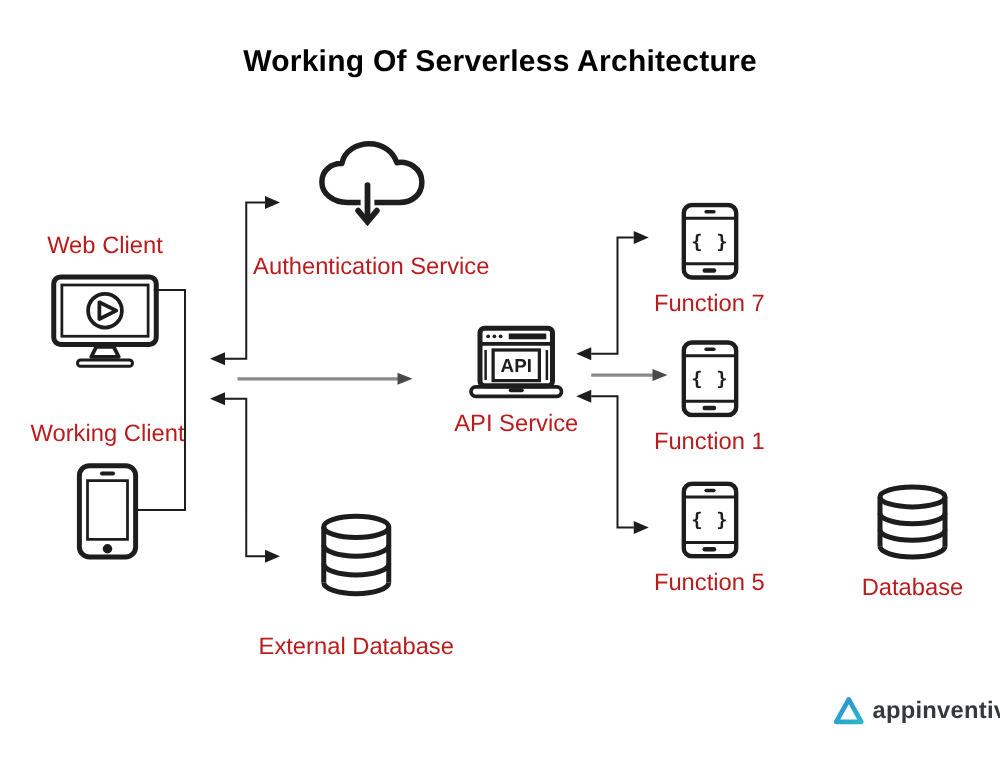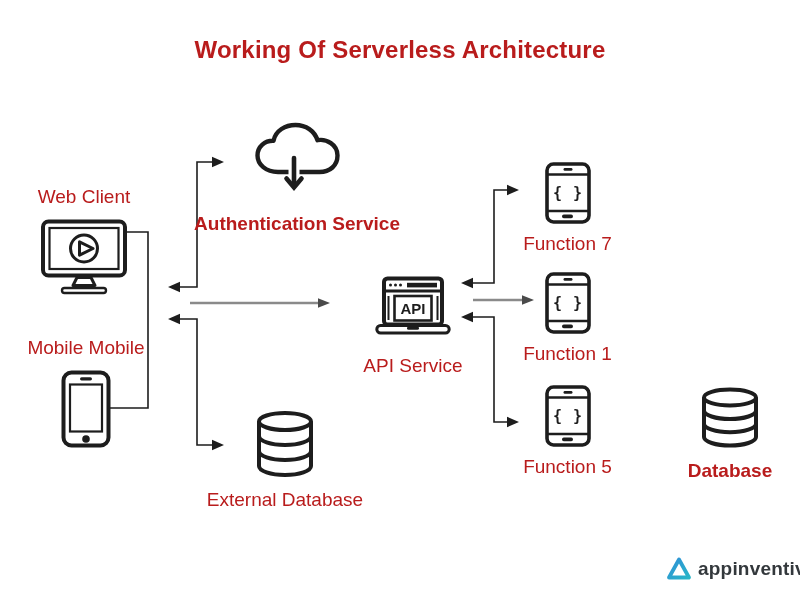--- a/index.html
+++ b/index.html
@@ -2,21 +2,21 @@
 <html><head>
 <meta charset="utf-8">
 <style>
   html,body{margin:0;padding:0;background:#ffffff;}
   .stage{
     position:relative;width:800px;height:606px;background:#ffffff;overflow:hidden;
     font-family:"Liberation Sans",sans-serif;color:#111111;
   }
   .title{
     position:absolute;left:0;top:36px;width:800px;text-align:center;
-    font-size:24px;font-weight:700;letter-spacing:.2px;color:#b91c1c;
+    font-size:24px;font-weight:700;letter-spacing:.2px;color:#000000;
   }
   .overlay{position:absolute;left:0;top:0;width:800px;height:606px;}
   .node{position:absolute;display:flex;flex-direction:column;align-items:center;}
   .node .label{
     font-size:19px;color:#b91c1c;white-space:nowrap;line-height:1.2;text-align:center;
   }
   .label-above{margin-bottom:10px;}
   .label-below{margin-top:9px;}
   .icon-stroke{stroke:#1d1d1d;fill:none;}
   .icon-fill{fill:#1d1d1d;stroke:none;}
@@ -79,56 +79,56 @@
       <rect class="icon-stroke" x="3" y="2.5" width="82" height="54" rx="5.5" stroke-width="4"></rect>
       <rect class="icon-stroke" x="9.5" y="9" width="69" height="41" stroke-width="2.2"></rect>
       <circle class="icon-stroke" cx="44" cy="29.5" r="13.5" stroke-width="3"></circle>
       <polygon class="icon-stroke" points="39.5,22.8 53,29.5 39.5,36.2" stroke-width="3" stroke-linejoin="round"></polygon>
       <path class="icon-stroke" d="M37,58.5 H51 L55,66.5 H33 Z" stroke-width="3" stroke-linejoin="round"></path>
       <rect class="icon-stroke" x="22" y="69" width="44" height="5" rx="2.5" stroke-width="2.4"></rect>
     </svg>
   </div>
 
   <div class="node" style="left:20px;top:337px;width:132px;">
-    <div class="label label-above">Mobile Mobile</div>
+    <div class="label label-above">Working Client</div>
     <svg width="50" height="78" viewBox="0 0 50 78">
       <rect class="icon-stroke" x="2.5" y="2.5" width="45" height="73" rx="8" stroke-width="4"></rect>
       <rect class="icon-stroke" x="9" y="14.5" width="32" height="47" stroke-width="2.2"></rect>
       <rect class="icon-fill" x="19" y="7.2" width="12" height="3.2" rx="1.6"></rect>
       <circle class="icon-fill" cx="25" cy="69" r="3.8"></circle>
     </svg>
   </div>
 
-  <div class="node" style="left:217px;top:122px;width:160px;font-weight:bold;">
+  <div class="node" style="left:217px;top:112px;width:160px;">
     <svg width="100" height="82" viewBox="0 0 100 82">
       <path class="icon-stroke" d="M31,50 C19,50 10.5,42.5 10.5,33.5 C10.5,24.5 18,18.5 26.5,18.8 C28.5,8.5 38.5,3 48.5,3 C59,3 67.5,9 70.5,18.2 C79.5,16.5 90.5,22.5 90.5,33.5 C90.5,43.5 83,50 72.5,50 Z" stroke-width="4.4" stroke-linejoin="round"></path>
       <line x1="47" y1="43" x2="47" y2="56" stroke="#ffffff" stroke-width="11"></line>
       <g stroke="#1d1d1d" stroke-width="4.6" stroke-linecap="round" fill="none">
         <line x1="47" y1="36" x2="47" y2="64"></line>
         <path d="M39.5,56.5 L47,65.5 L54.5,56.5"></path>
       </g>
     </svg>
     <div class="label label-below">Authentication Service</div>
   </div>
 
-  <div class="node" style="left:205px;top:410px;width:160px;">
+  <div class="node" style="left:205px;top:410px;width:160px;gap:18px;">
     <svg width="60" height="70" viewBox="0 0 60 70">
       <g class="icon-stroke" stroke-width="4">
         <ellipse cx="30" cy="11.5" rx="26" ry="8.5"></ellipse>
         <line x1="4" y1="11.5" x2="4" y2="56"></line>
         <line x1="56" y1="11.5" x2="56" y2="56"></line>
         <path d="M4,26 A26,9 0 0 0 56,26"></path>
         <path d="M4,41 A26,9 0 0 0 56,41"></path>
         <path d="M4,56 A26,9 0 0 0 56,56"></path>
       </g>
     </svg>
     <div class="label label-below">External Database</div>
   </div>
 
-  <div class="node" style="left:363px;top:276px;width:100px;gap:10px;">
+  <div class="node" style="left:363px;top:260px;width:100px;">
     <svg width="76" height="60" viewBox="0 0 76 60">
       <rect class="icon-stroke" x="9" y="2.5" width="58" height="46" rx="3.5" stroke-width="4"></rect>
       <line class="icon-stroke" x1="9" y1="15" x2="67" y2="15" stroke-width="3"></line>
       <circle class="icon-fill" cx="15.5" cy="9" r="1.5"></circle>
       <circle class="icon-fill" cx="20.5" cy="9" r="1.5"></circle>
       <circle class="icon-fill" cx="25.5" cy="9" r="1.5"></circle>
       <rect class="icon-fill" x="32" y="6.8" width="30" height="4.6"></rect>
       <line class="icon-stroke" x1="13.5" y1="20" x2="13.5" y2="44" stroke-width="2"></line>
       <line class="icon-stroke" x1="62.5" y1="20" x2="62.5" y2="44" stroke-width="2"></line>
       <rect class="icon-stroke" x="19.5" y="20" width="37" height="24.5" stroke-width="2.6"></rect>
@@ -168,21 +168,21 @@
       <rect class="icon-stroke" x="2" y="2" width="42" height="58" rx="6.5" stroke-width="3.6"></rect>
       <line class="icon-stroke" x1="2.5" y1="12.5" x2="43.5" y2="12.5" stroke-width="2.4"></line>
       <line class="icon-stroke" x1="2.5" y1="49" x2="43.5" y2="49" stroke-width="2.4"></line>
       <rect class="icon-fill" x="18.5" y="6" width="9" height="2.8" rx="1.4"></rect>
       <rect class="icon-fill" x="17" y="52.6" width="11" height="3.6" rx="1.8"></rect>
       <text class="brace-text" x="23" y="36" text-anchor="middle" letter-spacing="1">{ }</text>
     </svg>
     <div class="label label-below">Function 5</div>
   </div>
 
-  <div class="node" style="left:680px;top:387px;width:100px;font-weight:bold;">
+  <div class="node" style="left:680px;top:387px;width:100px;">
     <svg width="60" height="64" viewBox="0 0 60 64">
       <g class="icon-stroke" stroke-width="4">
         <ellipse cx="30" cy="10.5" rx="26" ry="8"></ellipse>
         <line x1="4" y1="10.5" x2="4" y2="50"></line>
         <line x1="56" y1="10.5" x2="56" y2="50"></line>
         <path d="M4,23.5 A26,8.5 0 0 0 56,23.5"></path>
         <path d="M4,36.7 A26,8.5 0 0 0 56,36.7"></path>
         <path d="M4,50 A26,8.5 0 0 0 56,50"></path>
       </g>
     </svg>

